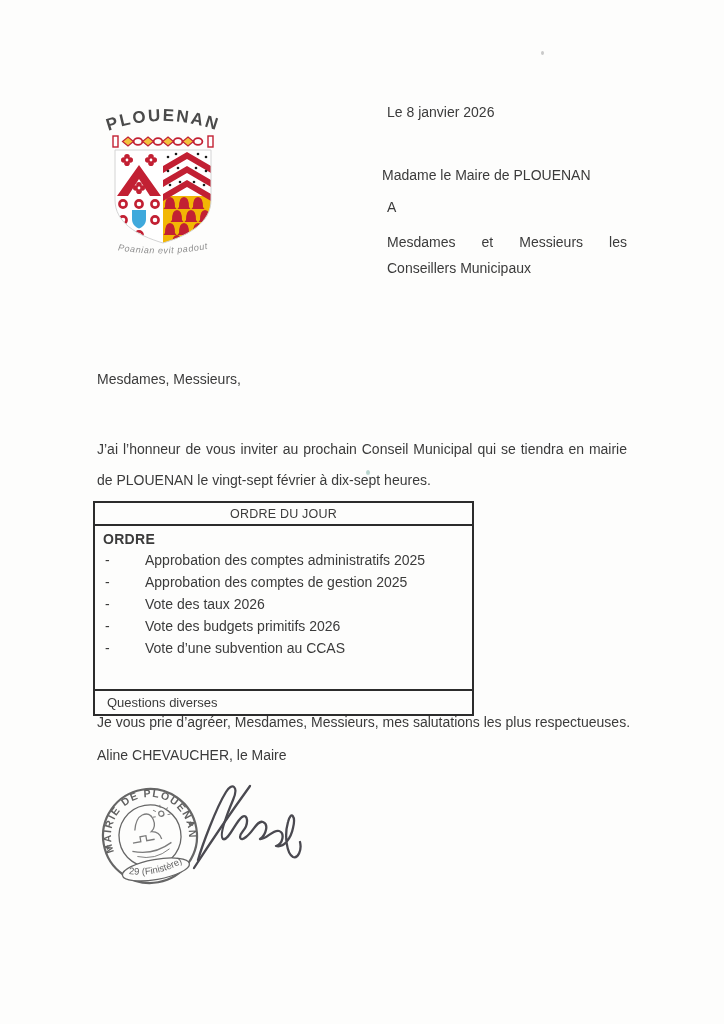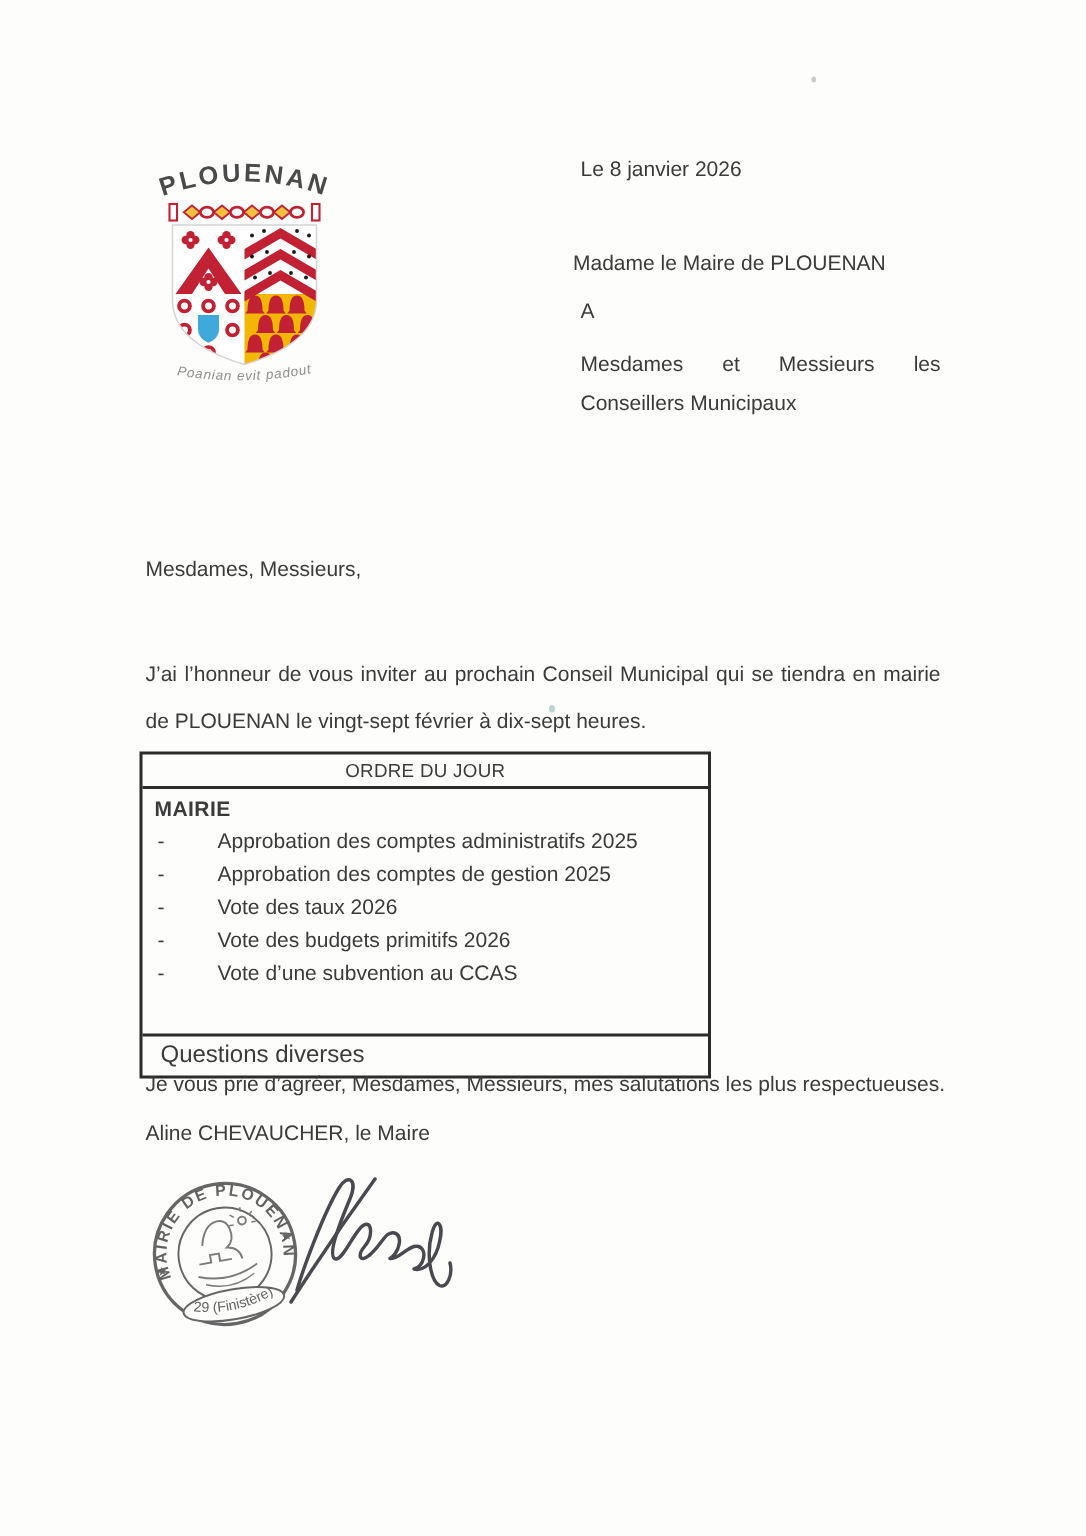--- a/index.html
+++ b/index.html
@@ -44,21 +44,21 @@
     padding:4px 0 3px 0;
     letter-spacing:.2px;
   }
   .agenda-body{padding:4px 8px 30px 8px;min-height:100px;}
   .agenda-section{font-size:14px;font-weight:600;letter-spacing:.3px;margin:1px 0 2px 0;}
   .agenda-list{list-style:none;margin:0;padding:0;}
   .agenda-list li{display:flex;line-height:22px;font-size:14px;}
   .agenda-list .dash{width:40px;flex:0 0 40px;padding-left:2px;}
   .agenda-footer{
     border-top:2px solid #2c2c2c;
-    font-size:16px;
+    font-size:13px;
     padding:4px 0 4px 12px;
   }
   
   .closing{left:97px;top:714px;}
   .signatory{left:97px;top:747px;}
   
   .speck{position:absolute;border-radius:50%;}
   .speck-1{left:541px;top:51px;width:3px;height:4px;background:#c9c9c9;}
   .speck-2{left:366px;top:470px;width:4px;height:5px;background:#aaccc4;opacity:.8;}
   svg text{font-family:"Liberation Sans", sans-serif;}
@@ -180,21 +180,21 @@
   <div class="abs txt recipient-from">Madame le Maire de PLOUENAN</div>
   <div class="abs txt recipient-connector">A</div>
   <div class="abs txt recipient-to">Mesdames et Messieurs les Conseillers Municipaux</div>
 
   <div class="abs txt salutation">Mesdames, Messieurs,</div>
   <div class="abs txt body-par">J’ai l’honneur de vous inviter au prochain Conseil Municipal qui se tiendra en mairie de PLOUENAN le vingt-sept février à dix-sept heures.</div>
 
   <div class="abs agenda">
     <div class="agenda-header">ORDRE DU JOUR</div>
     <div class="agenda-body">
-      <div class="agenda-section">MAIRIE</div>
+      <div class="agenda-section">ORDRE</div>
       <ul class="agenda-list">
         <li>
           <span class="dash">-</span>
           <span>Approbation des comptes administratifs 2025</span>
         </li>
         <li>
           <span class="dash">-</span>
           <span>Approbation des comptes de gestion 2025</span>
         </li>
         <li>

